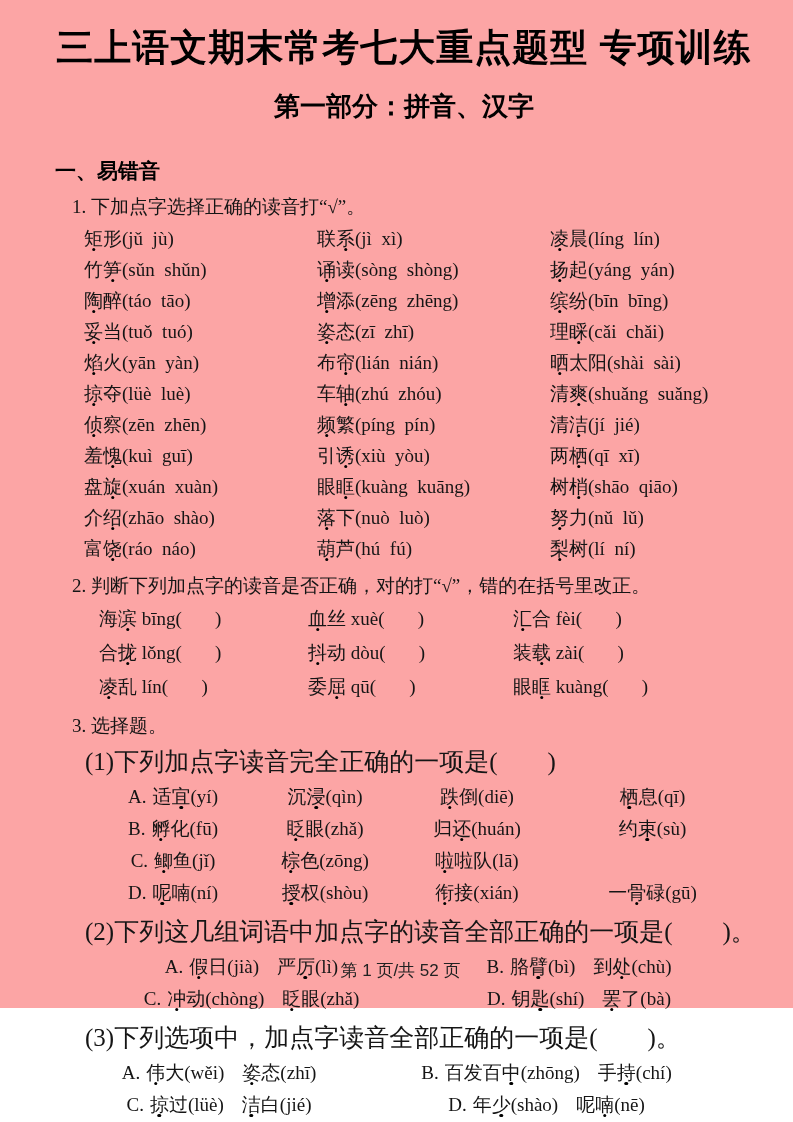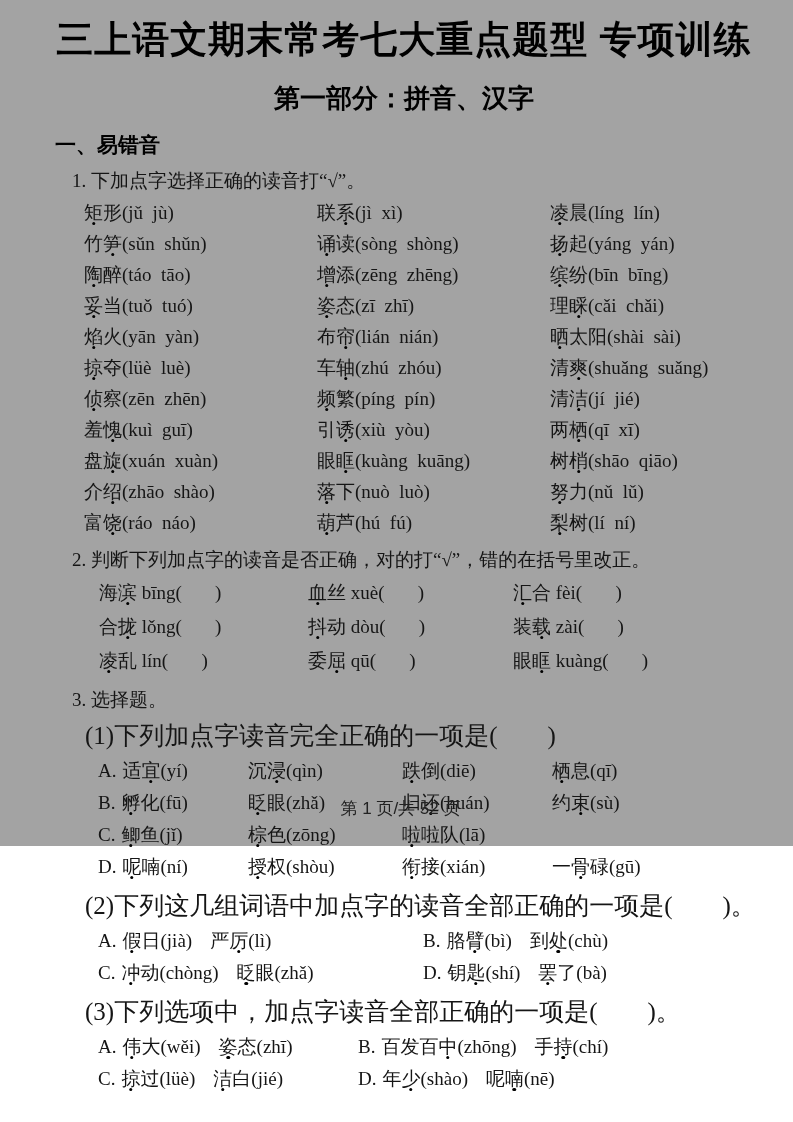--- a/index.html
+++ b/index.html
@@ -1,29 +1,29 @@
 <!DOCTYPE html>
 <html><head>
 <meta charset="utf-8">
 <style>
   html,body{margin:0;padding:0;background:#ffffff;}
   body{width:793px;height:1122px;color:#151515;font-family:"Liberation Serif",serif;overflow:hidden;}
-  .page{position:relative;box-sizing:border-box;width:793px;height:846px;padding:18px 40px 0 55px;background:#a3a3a3;}
+  .page{position:relative;box-sizing:border-box;width:793px;height:1008px;padding:26px 40px 0 55px;background:#fca5a5;}
   .title{text-align:center;font-family:"Liberation Sans",sans-serif;font-weight:900;font-size:37px;line-height:1.2;letter-spacing:1px;color:#000;}
   .subtitle{text-align:center;font-family:"Liberation Sans",sans-serif;font-weight:900;font-size:26px;line-height:1.3;margin-top:20px;color:#000;}
-  .sec-head{font-family:"Liberation Sans",sans-serif;font-weight:900;font-size:21px;margin-top:15px;color:#000;}
+  .sec-head{font-family:"Liberation Sans",sans-serif;font-weight:900;font-size:21px;margin-top:33px;color:#000;}
   .qlabel{font-size:19px;margin:9px 0 3px 17px;white-space:pre;}
   .sublabel{font-size:25px;margin:6px 0 3px 30px;white-space:pre;}
   .grid3{display:grid;margin-left:29px;}
   .grid-q1{grid-template-columns:233px 233px auto;}
   .grid-q1 .cell{height:31px;line-height:31px;}
   .grid-q2{grid-template-columns:209px 205px auto;margin-left:44px;}
   .grid-q2 .cell{height:34px;line-height:34px;}
   .cell{font-size:19px;white-space:pre;}
-  .optrows{margin-left:43px;}
+  .optrows{margin-left:43px;text-align:center;}
   .optrow{display:grid;}
   .optrow4{grid-template-columns:150px 154px 150px auto;}
   .optrow2a{grid-template-columns:325px auto;}
   .optrow2b{grid-template-columns:260px auto;}
   .optrow .cell{height:32px;line-height:32px;}
   .letter{margin-right:6px;}
   .ig{margin-right:18px;}
   .dotted{position:relative;}
   .dotted::after{content:"";position:absolute;left:50%;transform:translateX(-50%);bottom:-2px;width:3.5px;height:3.5px;border-radius:50%;background:#000;}
   .footer{position:absolute;left:8px;right:0;bottom:26px;text-align:center;font-size:17px;font-family:"Liberation Sans",sans-serif;color:#222;}

